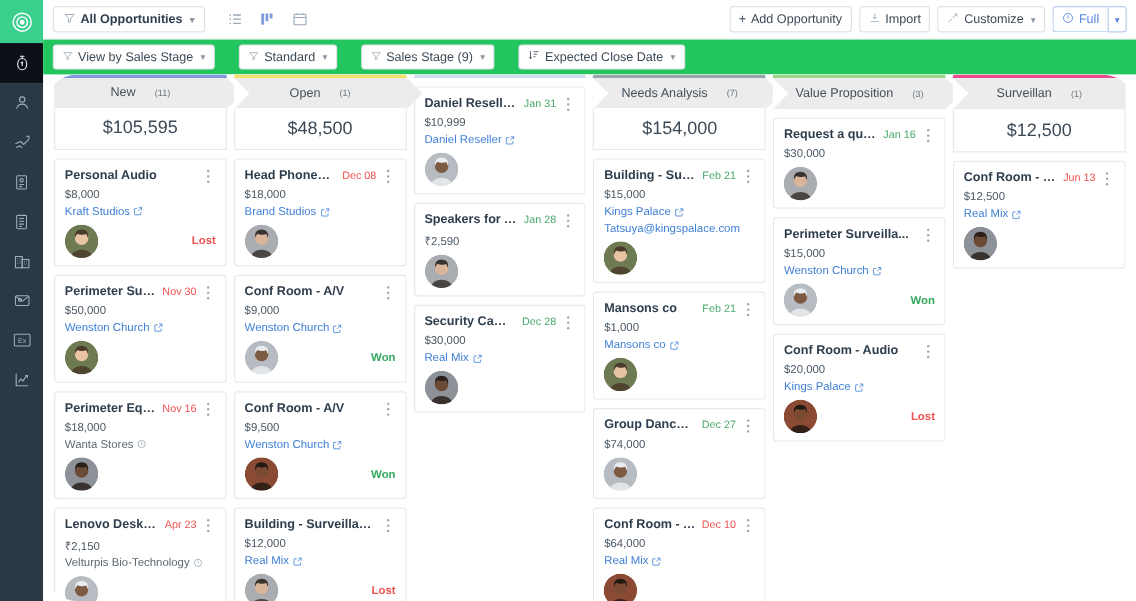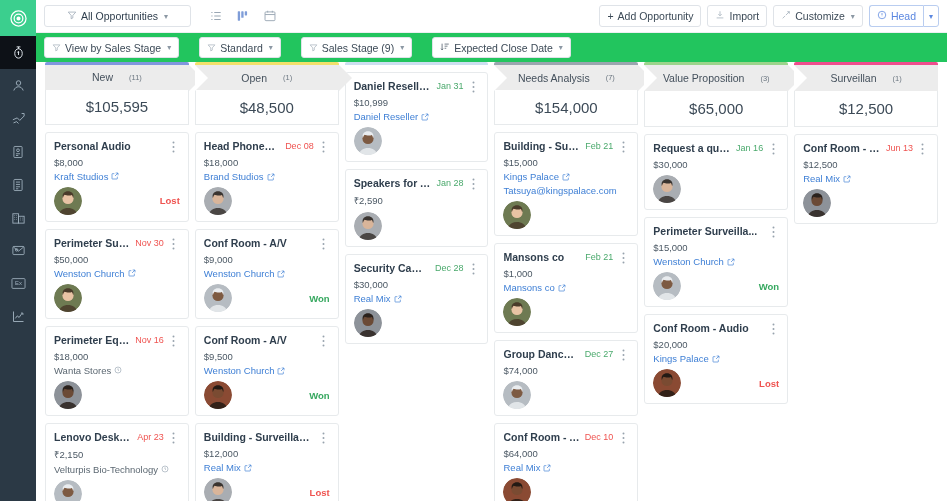--- a/index.html
+++ b/index.html
@@ -39,38 +39,38 @@
     border-bottom: 1px solid #eceff1;
     background: #fff;
   }
   .btn {
     height: 21px; display: inline-flex; align-items: center; gap: 4px;
     border: 1px solid #dfe3e8; border-radius: 3px; background: #fff;
     padding: 0 7px; font-size: 10.5px; color: #3c4a57; white-space: nowrap;
   }
   .btn.big { height: 22px; font-size: 10.5px; }
   .btn .chev { font-size: 8px; color: #8c98a4; margin-left: 2px; }
-  .topbar .view-pill { font-weight: 400; color:#2f3e4d; padding: 0 22px; height: 22px; }
+  .topbar .view-pill { font-weight: 700; color:#2f3e4d; padding: 0 8px; height: 22px; }
   .topbar-icons { display: flex; align-items: center; gap: 13px; margin-left: 18px; }
   .ticon { color: #9aa7b4; display:flex; }
   .ticon.sel { color: #7f9dd8; }
   .spacer { flex: 1 1 auto; }
   .topbar-right { display: flex; align-items: center; gap: 6px; }
   .btn.help { color: #5b87e0; border-color: #b9cdf0; border-right:none; border-top-right-radius:0; border-bottom-right-radius:0;}
   .btn.help-caret { color: #5b87e0; border-color: #b9cdf0; padding: 0 5px; border-top-left-radius:0; border-bottom-left-radius:0;}
 
   
   .filterbar {
     height: 29px; flex: 0 0 29px;
     display: flex; align-items: center; gap: 20px; padding: 0 8px;
     background: #22c55e;
   }
 
   
-  .board { flex: 1 1 auto; display: flex; overflow: hidden; background: #fff; padding: 0 6px 0 6px; }
+  .board { flex: 1 1 auto; display: flex; overflow: hidden; background: #fff; padding: 0 6px 0 6px; border-radius: 29px; }
   .col { flex: 1 1 0; min-width: 0; display: flex; flex-direction: column; padding: 0 3px; }
 
   .col-stripe { height: 3px; border-radius: 2px 2px 0 0; }
   .col-head {
     position: relative; height: 26px;
     background: #ececec;
     display: flex; align-items: center; justify-content: center;
     font-size: 10.5px; color: #44505c;
   }
   .col-head .cnt { font-size: 7.5px; vertical-align: super; color: #6b7680; margin-left: 16px; }
@@ -278,21 +278,21 @@
           <span class="chev">▾</span>
         </div>
         <div style="display:flex">
           <div class="btn big help">
             <span>
               <svg width="10" height="10" viewBox="0 0 24 24" fill="none" stroke="#5b87e0" stroke-width="1.8">
                   <circle cx="12" cy="12" r="9"></circle>
                   <path d="M12 7v6M12 16v.5"></path>
                 </svg>
             </span>
-            <span>Head</span>
+            <span>Full</span>
           </div>
           <div class="btn big help-caret">
             <span class="chev" style="color:#5b87e0;margin:0">▾</span>
           </div>
         </div>
       </div>
     </div>
 
     <div class="filterbar" id="filterbar">
         <div class="btn">
@@ -852,21 +852,20 @@
               </div>
             </div>
           </div>
         </div>
         <div class="col">
           <div class="col-stripe" style="background: rgb(155, 212, 139);"></div>
           <div class="col-head">
             <span>Value Proposition</span>
             <span class="cnt">(3)</span>
           </div>
-          <div class="col-amt">$65,000</div>
           <div class="col-body">
             <div class="card">
               <div class="card-row1">
                 <span class="card-title">Request a quote for ...</span>
                 <span class="card-date green">Jan 16</span>
                 <span class="kebab">
                   <svg width="3" height="12" viewBox="0 0 4 16" fill="currentColor">
                     <circle cx="2" cy="2" r="1.3"></circle>
                     <circle cx="2" cy="8" r="1.3"></circle>
                     <circle cx="2" cy="14" r="1.3"></circle>

